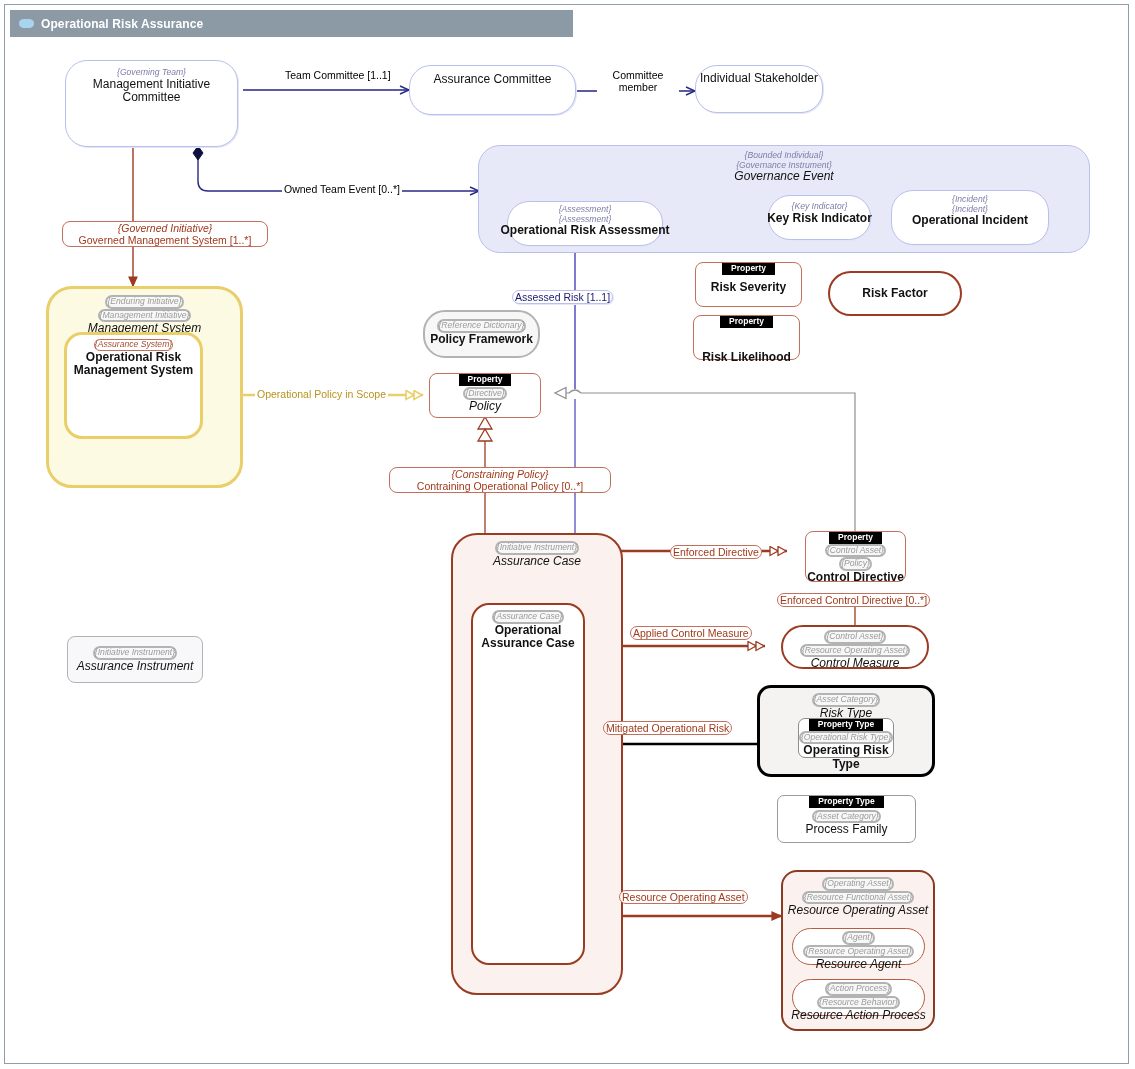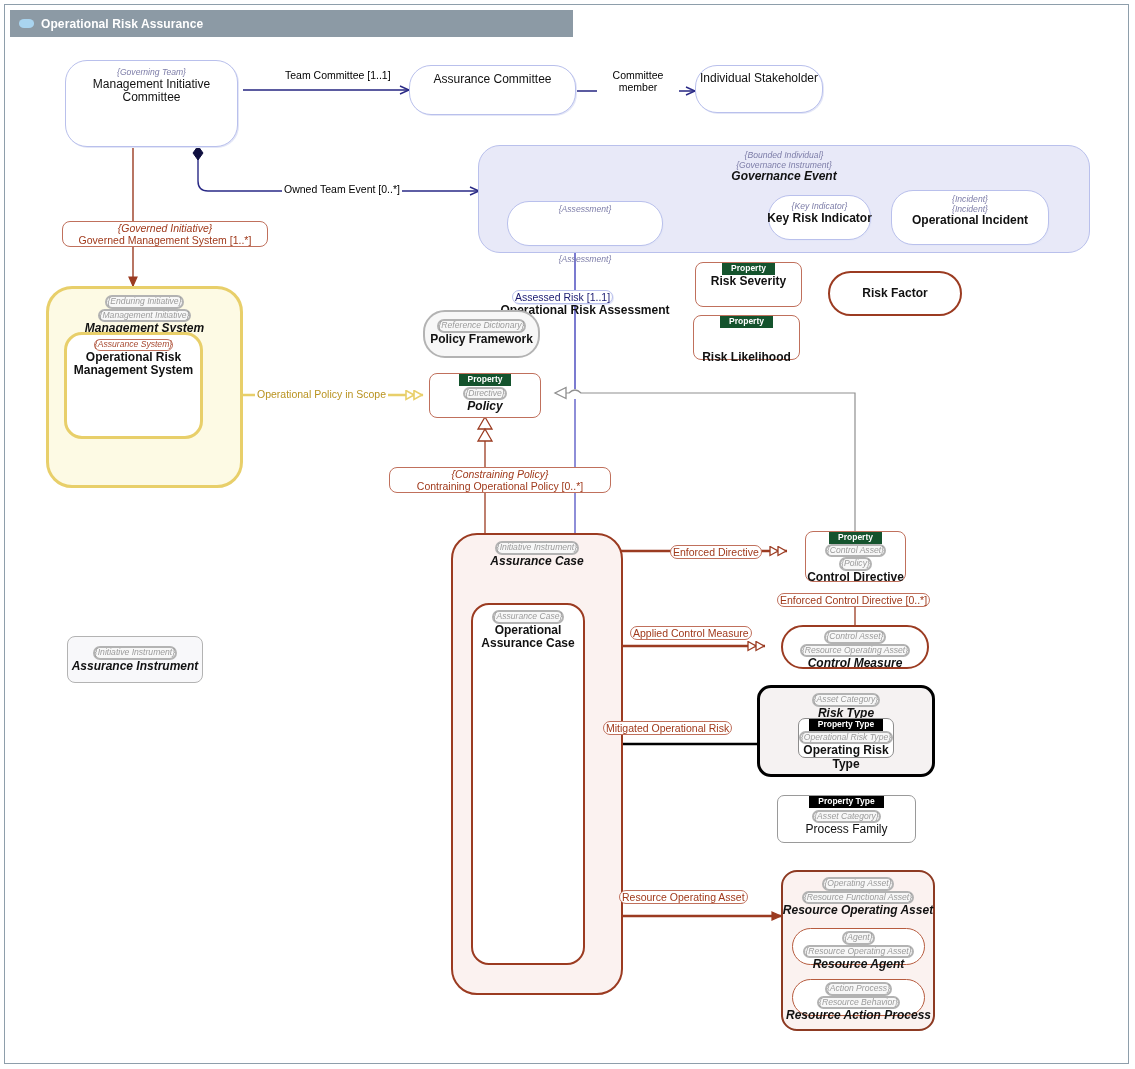--- a/index.html
+++ b/index.html
@@ -17,21 +17,21 @@
   #titlebar .tb-text{color:#ffffff;font-size:12px;font-weight:bold;letter-spacing:.1px;}
 
   
   .node{position:absolute;box-sizing:border-box;display:flex;flex-direction:column;
         align-items:center;text-align:center;line-height:1.12;}
   .stereo{font-size:8.6px;font-style:italic;color:#7d7da8;white-space:nowrap;}
   .stereo.gray{color:#9b9b9b;}
   .stereo.red{color:#a84b32;}
   .nm{font-size:12px;color:#111;white-space:nowrap;}
   .nm.b{font-weight:bold;}
-  .nm.bi{font-weight:bold;font-style:italic;}
+  .nm.bi{font-weight:normal;font-style:italic;}
   .nm.w{white-space:normal;}
 
   
   .blue{border:1.4px solid #b9c0ec;background:#ffffff;border-radius:22px;
         box-shadow:1px 1px 0 #e3e6f7;}
   .bluefill{border:1.4px solid #b9c0ec;background:#e8e9f8;border-radius:22px;}
 
   
   .yellow{border:3px solid #e8cf6a;background:#fdfae4;border-radius:26px;}
   .yellowin{border:3px solid #e8cf6a;background:#ffffff;border-radius:18px;}
@@ -48,21 +48,21 @@
   .gray{border:2px solid #b3b3b3;background:#f7f7f7;border-radius:22px;}
   .grayrect{border:1.6px solid #b3b3b3;background:#f8f8fa;border-radius:8px;}
 
   
   .black{border:3px solid #000000;background:#f5f2f2;border-radius:14px;}
   .blackin{border:1.4px solid #8d8d8d;background:#ffffff;border-radius:7px;}
 
   
   .ribbon{font-size:8.5px;font-weight:bold;color:#fff;padding:1px 9px 1.5px 9px;
           line-height:1.1;white-space:nowrap;display:inline-block;}
-  .ribbon.prop{background:#14532d;}
+  .ribbon.prop{background:#000000;}
   .ribbon.ptype{background:#000000;}
 
   
   .lbl{position:absolute;font-size:10.5px;white-space:nowrap;background:#ffffff;
        padding:0 2px;line-height:1.15;}
   .lbl.red{color:#a03a1c;}
   .lbl.blue{color:#1a1a70;}
   .lbl.yel{color:#b99320;}
   .lbl.blk{color:#000;}
   .lbl.c{text-align:center;}
@@ -153,40 +153,40 @@
     <div class="node blue" style="left:690px;top:60px;width:128px;height:48px;padding-top:6px;">
       <span class="nm">Individual Stakeholder</span>
     </div>
 
     <div class="node bluefill" style="left:473px;top:140px;width:612px;height:108px;padding-top:5px;">
       <span class="stereo">{Bounded Individual}</span>
       <span class="stereo">{Governance Instrument}</span>
       <span class="nm bi">Governance Event</span>
     </div>
 
-    <div class="node blue" style="left:502px;top:196px;width:156px;height:45px;padding-top:3px;gap:40px;">
+    <div class="node blue" style="left:502px;top:196px;width:156px;height:45px;padding-top:3px;">
       <span class="stereo">{Assessment}</span>
       <span class="stereo">{Assessment}</span>
       <span class="nm b">Operational Risk Assessment</span>
     </div>
 
     <div class="node blue" style="left:763px;top:190px;width:103px;height:45px;padding-top:6px;">
       <span class="stereo">{Key Indicator}</span>
       <span class="nm b">Key Risk Indicator</span>
     </div>
 
     <div class="node blue" style="left:886px;top:185px;width:158px;height:55px;padding-top:4px;">
       <span class="stereo">{Incident}</span>
       <span class="stereo">{Incident}</span>
       <span class="nm b">Operational Incident</span>
     </div>
 
     <div class="node red" style="left:690px;top:257px;width:107px;height:45px;padding-top:0;">
       <span class="ribbon prop">Property</span>
-      <span class="nm b" style="">Risk Severity</span>
+      <span class="nm b" style="margin-top:6px;">Risk Severity</span>
     </div>
 
     <div class="node red" style="left:688px;top:310px;width:107px;height:45px;padding-top:0;">
       <span class="ribbon prop">Property</span>
       <span class="nm b" style="margin-top:23px;">Risk Likelihood</span>
     </div>
 
     <div class="node redround" style="left:823px;top:266px;width:134px;height:45px;justify-content:center;">
       <span class="nm b">Risk Factor</span>
     </div>

